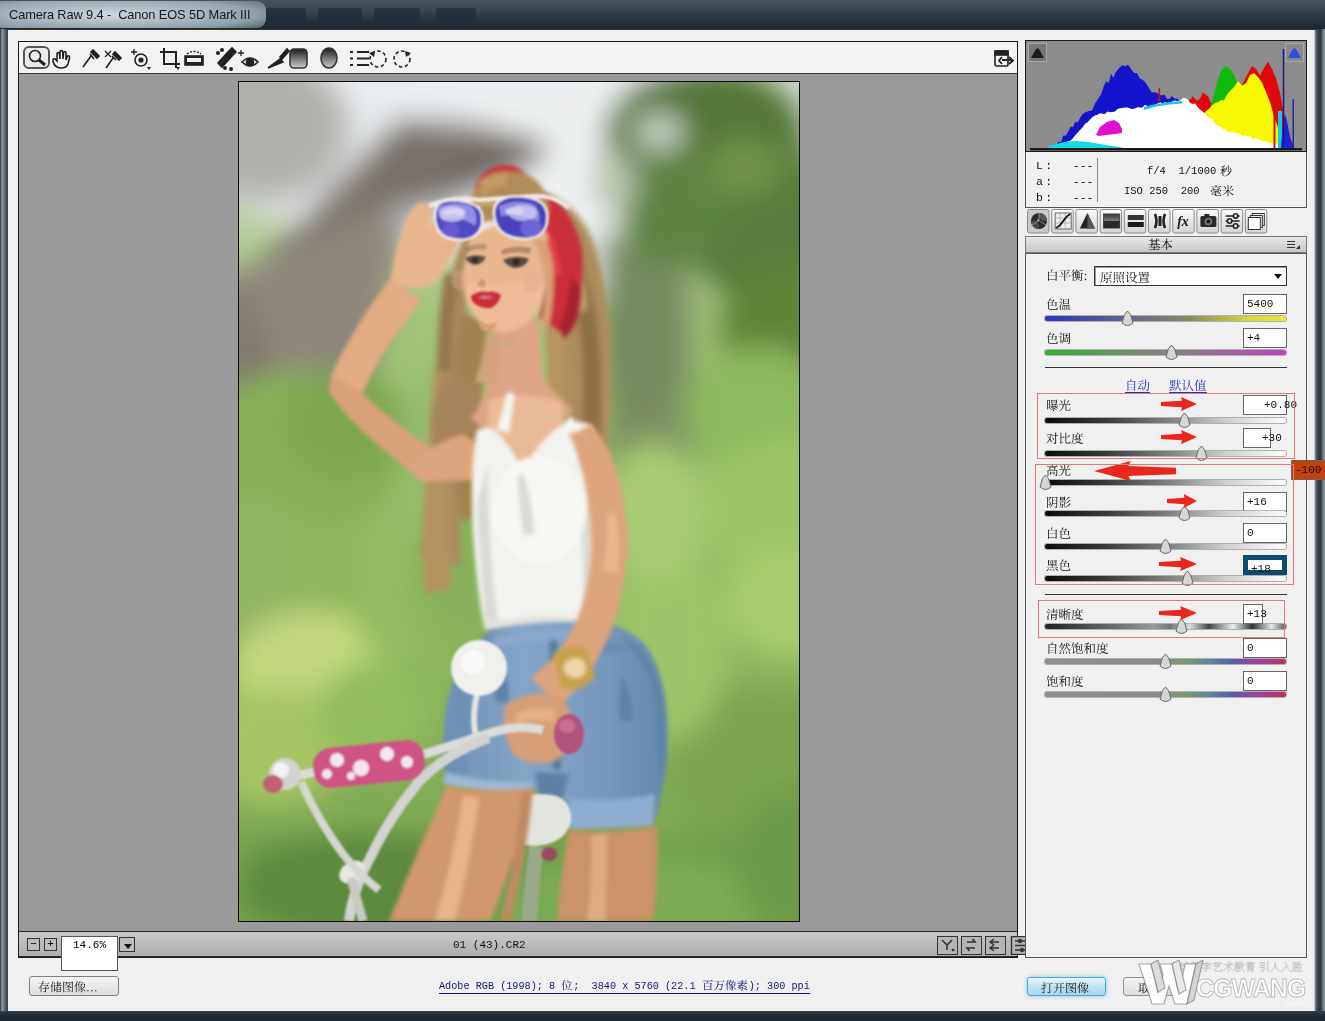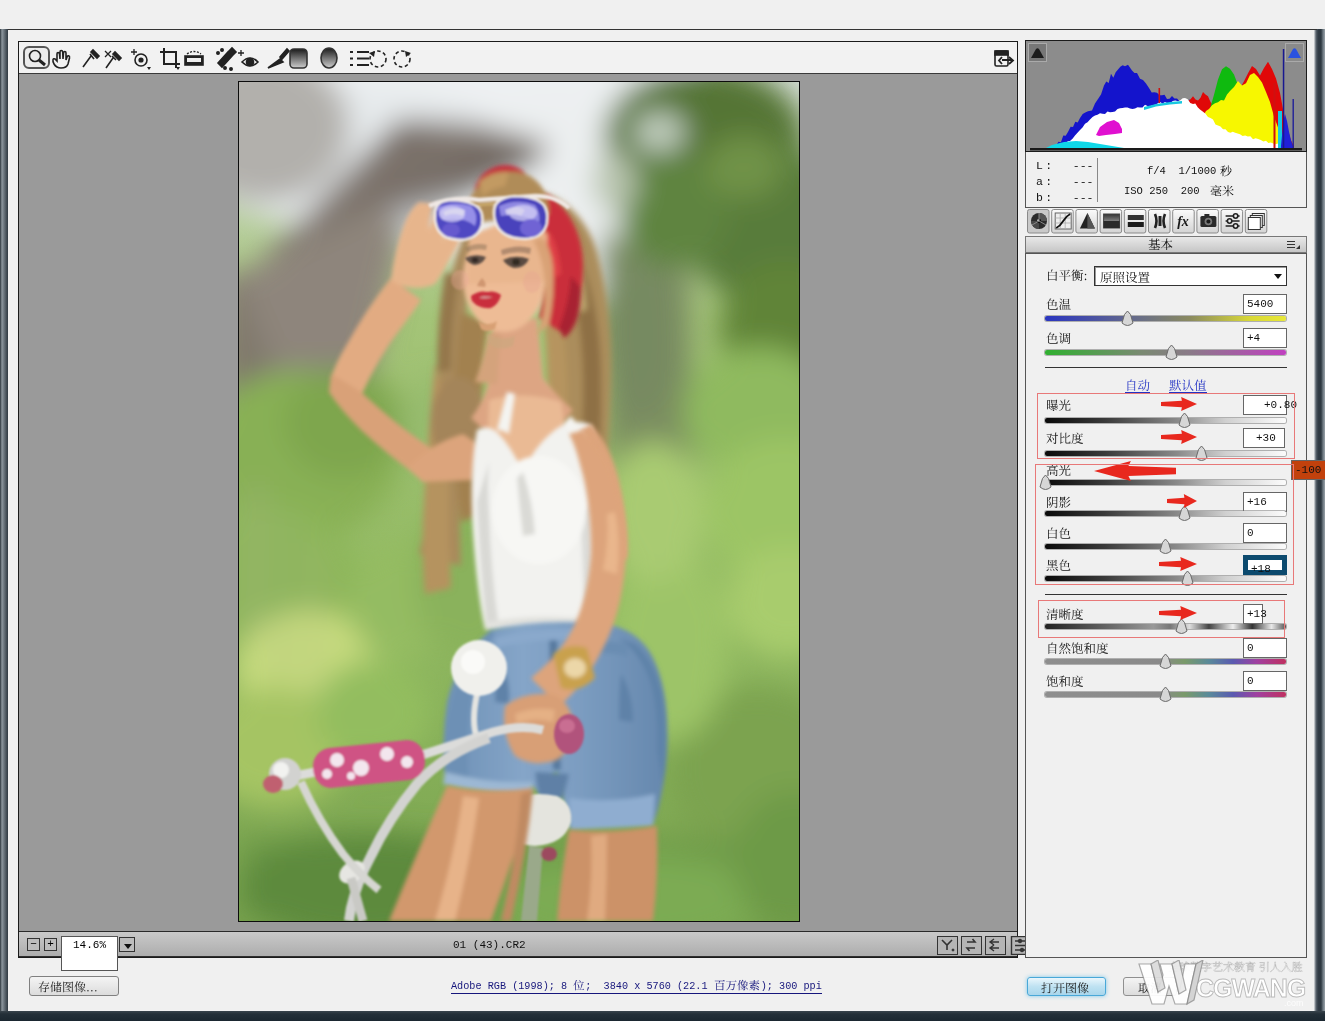--- a/index.html
+++ b/index.html
@@ -1,19 +1,27 @@
 <!DOCTYPE html>
 <html><head><meta charset="utf-8"><style>
 *{margin:0;padding:0;box-sizing:border-box}
 body{width:1325px;height:1021px;overflow:hidden;font-family:"Liberation Sans",sans-serif}
 #win{position:relative;width:1325px;height:1021px;background:#f0f0f0}
 .abs{position:absolute}
 .mono{font-family:"Liberation Mono",monospace}
 </style></head><body>
 <div id="win">
+<div class="abs" style="left:0;top:0;width:1325px;height:29px;background:linear-gradient(180deg,#47545e 0%,#37444e 40%,#25313b 70%,#1d2931 100%)">
+<div class="abs" style="left:0;top:1px;width:266px;height:27px;border-radius:0 9px 9px 0;background:radial-gradient(ellipse 240px 26px at 110px 14px,rgba(214,224,230,.95),rgba(180,196,206,.75) 60%,rgba(150,170,182,0) 100%)"></div>
+<div class="abs" style="left:9px;top:7px;font-size:12.8px;letter-spacing:-0.1px;color:#14181c">Camera Raw 9.4 -&nbsp; Canon EOS 5D Mark III</div>
+<div class="abs" style="left:266px;top:8px;width:40px;height:14px;background:#202e39;border-radius:2px;opacity:.75"></div>
+<div class="abs" style="left:318px;top:8px;width:44px;height:14px;background:#202e39;border-radius:2px;opacity:.75"></div>
+<div class="abs" style="left:374px;top:8px;width:46px;height:14px;background:#202e39;border-radius:2px;opacity:.75"></div>
+<div class="abs" style="left:436px;top:8px;width:40px;height:14px;background:#202e39;border-radius:2px;opacity:.75"></div>
+</div>
     <div class="abs" style="left:0;top:29px;width:8px;height:982px;background:linear-gradient(90deg,#2a333a 0,#8d979e 2px,#6c767e 4px,#4b555d 6px,#303a42 8px)"></div>
     <div class="abs" style="left:1314px;top:29px;width:11px;height:982px;background:linear-gradient(90deg,#dfe2e4 0,#5a646e 2px,#323d47 4px,#2c3740 7px,#6d7880 9px,#99a2a9 11px)"></div>
     <div class="abs" style="left:0;top:1011px;width:1325px;height:10px;background:linear-gradient(180deg,#39444c 0,#232f38 3px,#1b2730 10px)"></div>
     <div class="abs" style="left:8px;top:29px;width:1309px;height:1px;background:#333"></div>
     <div class="abs" style="left:18px;top:41px;width:1000px;height:917px;border:1px solid #1b1b1b;background:#9a9a9a"></div>
     <div class="abs" style="left:19px;top:42px;width:998px;height:32px;background:#f2f2f2;border-bottom:1px solid #3a3a3a"></div>
     <svg class="abs" style="left:19px;top:42px" width="998" height="32" viewBox="0 0 998 32">
 <defs>
         <linearGradient id="gf" x1="0" y1="0" x2="0" y2="1">
           <stop offset="0" stop-color="#1a1a1a"></stop>
@@ -502,21 +510,21 @@
     <div class="abs" style="left:1045px;top:418px;width:241px;height:5px;border-radius:2px;background:linear-gradient(90deg,#0a0a0a,#3a3a3a 25%,#8a8a8a 55%,#d0d0d0 75%,#fbfbfb);box-shadow:0 0 0 1px #77777788"></div>
     <svg class="abs" style="left:1177px;top:412px" width="15" height="16">
       <path d="M7.5 1 L10.5 4.5 L13 13 Q10 15.5 7.5 15.5 Q5 15.5 2 13 L4.5 4.5 Z" fill="#d6d6d6" stroke="#6a6a6a" stroke-width="1"></path>
     </svg>
     <svg class="abs" style="left:1161px;top:397px" width="36" height="14">
       <path d="M0 5.04 L20.88 3.8500000000000005 L20.160000000000004 0 L36 7 L20.160000000000004 14 L20.88 10.15 L0 8.96 Z" fill="#e8281e"></path>
     </svg>
     <svg style="position:absolute;left:1046px;top:429.0px;overflow:visible" width="42" height="18">
       <path transform="translate(0,14.0)" fill="#1a1a1a" d="M6.1 -5.7 6.0 -5.6C6.8 -4.8 7.2 -3.7 7.4 -3.0C8.2 -2.2 8.9 -4.4 6.1 -5.7ZM11.0 -8.2 10.4 -7.4H10.1V-9.9C10.4 -10.0 10.5 -10.1 10.5 -10.3L9.2 -10.4V-7.4H5.5L5.6 -7.0H9.2V-0.4C9.2 -0.2 9.2 -0.1 8.9 -0.1C8.6 -0.1 7.1 -0.2 7.1 -0.2V0.0C7.7 0.1 8.1 0.2 8.3 0.4C8.5 0.5 8.6 0.7 8.6 1.0C9.9 0.9 10.1 0.4 10.1 -0.3V-7.0H11.7C11.8 -7.0 11.9 -7.1 12.0 -7.2C11.6 -7.6 11.0 -8.2 11.0 -8.2ZM1.4 -7.2 1.2 -7.1C2.1 -6.3 2.8 -5.4 3.4 -4.4C2.7 -2.6 1.6 -0.9 0.4 0.4L0.6 0.5C2.0 -0.6 3.0 -2.0 3.8 -3.6C4.3 -2.7 4.6 -1.8 4.8 -1.2C5.3 -0.1 6.1 -0.8 5.4 -2.4C5.1 -3.0 4.7 -3.7 4.2 -4.4C4.8 -5.7 5.2 -7.1 5.5 -8.4C5.8 -8.5 5.9 -8.5 6.0 -8.6L5.1 -9.5L4.6 -8.9H0.6L0.7 -8.6H4.7C4.4 -7.4 4.1 -6.2 3.7 -5.0C3.1 -5.8 2.3 -6.5 1.4 -7.2Z M17.6 -6.8 17.0 -6.0H15.3V-9.8C15.6 -9.9 15.8 -10.0 15.8 -10.2L14.5 -10.3V-0.6C14.5 -0.4 14.4 -0.3 14.0 -0.0L14.6 0.8C14.7 0.8 14.8 0.7 14.9 0.5C16.4 -0.2 17.9 -1.0 18.7 -1.4L18.7 -1.6C17.4 -1.2 16.1 -0.8 15.3 -0.5V-5.6H18.4C18.6 -5.6 18.7 -5.7 18.7 -5.8C18.3 -6.2 17.6 -6.8 17.6 -6.8ZM20.6 -10.2 19.4 -10.3V-0.6C19.4 0.2 19.7 0.5 20.7 0.5H22.1C24.1 0.5 24.6 0.3 24.6 -0.1C24.6 -0.3 24.5 -0.4 24.2 -0.5L24.1 -2.6H24.0C23.8 -1.7 23.6 -0.8 23.5 -0.6C23.5 -0.4 23.4 -0.4 23.3 -0.4C23.1 -0.3 22.6 -0.3 22.1 -0.3H20.8C20.3 -0.3 20.2 -0.5 20.2 -0.8V-4.9C21.3 -5.4 22.6 -6.1 23.7 -6.9C24.0 -6.8 24.1 -6.8 24.2 -6.9L23.2 -7.9C22.3 -6.9 21.1 -5.9 20.2 -5.2V-9.8C20.5 -9.9 20.6 -10.0 20.6 -10.2Z M30.6 -10.6 30.5 -10.6C30.9 -10.2 31.4 -9.5 31.6 -9.0C32.5 -8.5 33.1 -10.2 30.6 -10.6ZM35.8 -9.6 35.2 -8.8H27.7L26.8 -9.3V-5.7C26.8 -3.5 26.6 -1.1 25.4 0.9L25.6 1.0C27.4 -0.9 27.6 -3.6 27.6 -5.7V-8.5H36.6C36.8 -8.5 36.9 -8.6 36.9 -8.7C36.5 -9.1 35.8 -9.6 35.8 -9.6ZM33.9 -3.4H28.5L28.6 -3.0H29.6C30.0 -2.1 30.6 -1.4 31.4 -0.9C30.1 -0.1 28.5 0.4 26.8 0.8L26.8 1.0C28.8 0.7 30.5 0.2 31.9 -0.5C33.1 0.2 34.6 0.7 36.4 1.0C36.5 0.6 36.7 0.3 37.1 0.2V0.1C35.4 -0.1 33.8 -0.4 32.6 -0.9C33.5 -1.4 34.2 -2.1 34.8 -2.9C35.1 -2.9 35.2 -3.0 35.3 -3.1L34.5 -3.9ZM33.8 -3.0C33.3 -2.3 32.7 -1.7 31.9 -1.2C31.1 -1.7 30.4 -2.3 29.9 -3.0ZM31.0 -8.0 29.8 -8.1V-6.8H27.9L27.9 -6.4H29.8V-3.8H29.9C30.2 -3.8 30.6 -4.0 30.6 -4.1V-4.5H33.2V-4.0H33.4C33.7 -4.0 34.0 -4.1 34.0 -4.2V-6.4H36.3C36.5 -6.4 36.6 -6.5 36.6 -6.6C36.3 -7.0 35.6 -7.5 35.6 -7.5L35.1 -6.8H34.0V-7.7C34.4 -7.7 34.5 -7.8 34.5 -8.0L33.2 -8.1V-6.8H30.6V-7.7C30.9 -7.7 31.0 -7.8 31.0 -8.0ZM33.2 -6.4V-4.9H30.6V-6.4Z"></path>
     </svg>
-    <div class="abs mono" style="left:1243px;top:428px;width:42px;height:20px;border:1px solid #666;background:#fff;font-size:11px;line-height:18px;padding-left:12px;color:#111">+30</div>
+    <div class="abs mono" style="left:1243px;top:428px;width:28px;height:20px;border:1px solid #666;background:#fff;font-size:11px;line-height:18px;padding-left:18px;color:#111">+30</div>
     <div class="abs" style="left:1045px;top:451px;width:241px;height:5px;border-radius:2px;background:linear-gradient(90deg,#0a0a0a,#3a3a3a 25%,#8a8a8a 55%,#d0d0d0 75%,#fbfbfb);box-shadow:0 0 0 1px #77777788"></div>
     <svg class="abs" style="left:1194px;top:445px" width="15" height="16">
       <path d="M7.5 1 L10.5 4.5 L13 13 Q10 15.5 7.5 15.5 Q5 15.5 2 13 L4.5 4.5 Z" fill="#d6d6d6" stroke="#6a6a6a" stroke-width="1"></path>
     </svg>
     <svg class="abs" style="left:1161px;top:430px" width="36" height="14">
       <path d="M0 5.04 L20.88 3.8500000000000005 L20.160000000000004 0 L36 7 L20.160000000000004 14 L20.88 10.15 L0 8.96 Z" fill="#e8281e"></path>
     </svg>
     <svg style="position:absolute;left:1046px;top:461.0px;overflow:visible" width="29" height="18">
       <path transform="translate(0,14.0)" fill="#1a1a1a" d="M10.7 -9.8 10.1 -9.0H6.8C7.2 -9.3 7.0 -10.4 5.0 -10.6L4.9 -10.5C5.4 -10.2 6.1 -9.5 6.2 -9.0H0.7L0.8 -8.6H11.6C11.7 -8.6 11.9 -8.7 11.9 -8.8C11.4 -9.2 10.7 -9.8 10.7 -9.8ZM7.7 -1.2H4.8V-2.7H7.7ZM4.8 -0.4V-0.9H7.7V-0.3H7.8C8.1 -0.3 8.5 -0.5 8.5 -0.6V-2.6C8.7 -2.7 8.9 -2.8 9.0 -2.8L8.0 -3.6L7.6 -3.1H4.9L4.0 -3.5V-0.1H4.2C4.5 -0.1 4.8 -0.3 4.8 -0.4ZM8.4 -5.8H4.2V-7.3H8.4ZM4.2 -5.2V-5.5H8.4V-5.0H8.6C8.8 -5.0 9.2 -5.2 9.2 -5.2V-7.1C9.5 -7.2 9.7 -7.3 9.8 -7.4L8.8 -8.2L8.3 -7.7H4.2L3.4 -8.1V-4.9H3.5C3.8 -4.9 4.2 -5.1 4.2 -5.2ZM2.4 0.7V-4.1H10.4V-0.2C10.4 -0.1 10.3 0.0 10.1 0.0C9.8 0.0 8.6 -0.1 8.6 -0.1V0.1C9.2 0.2 9.5 0.3 9.6 0.4C9.8 0.6 9.9 0.8 9.9 1.0C11.0 0.9 11.2 0.5 11.2 -0.1V-3.9C11.4 -4.0 11.6 -4.1 11.7 -4.2L10.7 -5.0L10.2 -4.4H2.5L1.6 -4.9V1.0H1.7C2.0 1.0 2.4 0.8 2.4 0.7Z M14.3 -9.7 14.2 -9.6C14.8 -8.8 15.7 -7.5 15.8 -6.5C16.8 -5.8 17.5 -7.9 14.3 -9.7ZM22.4 -9.8C21.8 -8.6 21.1 -7.2 20.4 -6.4L20.6 -6.3C21.5 -7.0 22.4 -8.0 23.1 -9.0C23.4 -9.0 23.6 -9.1 23.6 -9.2ZM18.3 -10.5V-5.7H13.0L13.1 -5.3H16.9C16.7 -2.3 15.9 -0.5 12.9 0.8L13.0 1.0C16.5 -0.1 17.5 -2.0 17.8 -5.3H19.5V-0.2C19.5 0.4 19.8 0.6 20.8 0.6H22.1C24.2 0.6 24.6 0.5 24.6 0.1C24.6 -0.1 24.5 -0.2 24.2 -0.3L24.2 -2.5H24.0C23.9 -1.5 23.7 -0.6 23.6 -0.4C23.6 -0.2 23.5 -0.2 23.4 -0.2C23.2 -0.2 22.8 -0.1 22.2 -0.1H20.9C20.4 -0.1 20.4 -0.2 20.4 -0.5V-5.3H24.1C24.3 -5.3 24.4 -5.4 24.5 -5.5C24.0 -5.9 23.3 -6.5 23.3 -6.5L22.7 -5.7H19.1V-10.0C19.4 -10.0 19.6 -10.2 19.6 -10.3Z"></path>
     </svg>
@@ -586,21 +594,21 @@
       <path d="M7.5 1 L10.5 4.5 L13 13 Q10 15.5 7.5 15.5 Q5 15.5 2 13 L4.5 4.5 Z" fill="#d6d6d6" stroke="#6a6a6a" stroke-width="1"></path>
     </svg>
     <div class="abs" style="left:1037px;top:393px;width:258px;height:66px;border:1px solid #e87878"></div>
     <div class="abs" style="left:1035px;top:464px;width:259px;height:121px;border:1px solid #e87878"></div>
     <div class="abs" style="left:1038px;top:600px;width:247px;height:38px;border:1px solid #e87878"></div>
     <div class="abs" style="left:1045px;top:594px;width:242px;height:1px;background:#333"></div>
     <div class="abs" style="left:29px;top:976px;width:90px;height:20px;border:1px solid #808080;border-radius:3px;background:linear-gradient(180deg,#f4f4f4,#dcdcdc)"></div>
     <svg style="position:absolute;left:38px;top:977.6px;overflow:visible" width="64" height="17">
       <path transform="translate(0,13.4)" fill="#222" d="M10.2 -8.9 9.6 -8.1H5.0C5.2 -8.6 5.4 -9.0 5.6 -9.5C5.9 -9.5 6.0 -9.5 6.0 -9.7L4.8 -10.1C4.6 -9.4 4.4 -8.8 4.1 -8.1H0.8L0.9 -7.8H4.0C3.2 -6.0 2.1 -4.2 0.5 -2.9L0.7 -2.8C1.4 -3.3 2.1 -3.9 2.7 -4.5V0.9H2.8C3.1 0.9 3.4 0.6 3.4 0.5V-5.1C3.6 -5.1 3.8 -5.2 3.8 -5.3L3.4 -5.4C4.0 -6.2 4.5 -7.0 4.8 -7.8H11.0C11.1 -7.8 11.3 -7.8 11.3 -8.0C10.9 -8.4 10.2 -8.9 10.2 -8.9ZM10.2 -4.1 9.6 -3.4H8.0V-4.2C8.2 -4.2 8.4 -4.3 8.4 -4.5L8.1 -4.5C8.8 -4.9 9.6 -5.4 10.1 -5.8C10.4 -5.8 10.5 -5.9 10.6 -6.0L9.7 -6.8L9.2 -6.3H4.8L4.9 -6.0H9.1C8.7 -5.5 8.2 -4.9 7.7 -4.5L7.2 -4.6V-3.4H4.1L4.2 -3.0H7.2V-0.3C7.2 -0.1 7.1 -0.0 6.9 -0.0C6.6 -0.0 5.3 -0.1 5.3 -0.1V0.1C5.9 0.2 6.2 0.3 6.4 0.4C6.6 0.5 6.6 0.7 6.7 0.9C7.8 0.8 8.0 0.4 8.0 -0.2V-3.0H10.9C11.1 -3.0 11.2 -3.1 11.2 -3.2C10.8 -3.6 10.2 -4.1 10.2 -4.1Z M15.6 -9.4 15.5 -9.3C15.9 -8.8 16.3 -8.0 16.4 -7.4C17.1 -6.8 17.8 -8.3 15.6 -9.4ZM16.8 -6.0C17.0 -6.0 17.1 -6.1 17.2 -6.2L16.5 -6.9L16.2 -6.5H14.8L14.9 -6.1H16.0V-1.2C16.0 -1.0 16.0 -0.9 15.6 -0.8L16.1 0.2C16.2 0.1 16.4 0.0 16.4 -0.2C17.1 -0.9 17.8 -1.7 18.1 -2.0L18.0 -2.2L16.8 -1.3ZM14.8 -6.8 14.3 -6.9C14.6 -7.8 14.9 -8.6 15.1 -9.5C15.4 -9.5 15.5 -9.6 15.6 -9.7L14.4 -10.0C14.0 -7.8 13.2 -5.5 12.4 -4.0L12.6 -3.9C13.0 -4.3 13.3 -4.9 13.6 -5.5V0.9H13.8C14.1 0.9 14.4 0.7 14.4 0.7V-6.6C14.6 -6.6 14.7 -6.7 14.8 -6.8ZM21.1 -8.8 20.6 -8.2H20.1V-9.7C20.3 -9.7 20.4 -9.8 20.4 -9.9L19.3 -10.1V-8.2H17.7L17.7 -7.8H19.3V-5.8H17.3L17.4 -5.5H19.9C19.6 -5.1 19.2 -4.8 18.9 -4.5L18.6 -4.6V-4.2C18.1 -3.8 17.6 -3.4 17.0 -3.1L17.1 -2.9C17.7 -3.2 18.1 -3.5 18.6 -3.8V0.9H18.7C19.1 0.9 19.4 0.7 19.4 0.6V0.0H21.9V0.7H22.1C22.3 0.7 22.7 0.6 22.7 0.5V-3.7C22.9 -3.8 23.1 -3.9 23.2 -4.0L22.3 -4.7L21.8 -4.2H19.5L19.3 -4.3C19.8 -4.7 20.3 -5.1 20.7 -5.5H23.5C23.6 -5.5 23.7 -5.5 23.8 -5.7C23.4 -6.0 22.8 -6.5 22.8 -6.5L22.3 -5.8H21.1C21.9 -6.7 22.5 -7.5 23.0 -8.4C23.3 -8.3 23.4 -8.4 23.5 -8.5L22.4 -9.0C22.2 -8.7 22.1 -8.4 21.9 -8.1C21.6 -8.4 21.1 -8.8 21.1 -8.8ZM19.4 -0.3V-1.9H21.9V-0.3ZM19.4 -2.3V-3.9H21.9V-2.3ZM20.2 -5.8H20.1V-7.8H21.6L21.8 -7.9C21.3 -7.2 20.8 -6.5 20.2 -5.8Z M29.0 -3.9 29.0 -3.7C29.9 -3.4 30.7 -3.0 31.0 -2.6C31.8 -2.4 32.0 -3.9 29.0 -3.9ZM27.8 -2.3 27.7 -2.1C29.6 -1.7 31.2 -1.0 31.8 -0.5C32.8 -0.3 32.9 -2.1 27.8 -2.3ZM33.9 -9.0V-0.2H26.1V-9.0ZM26.1 0.6V0.1H33.9V0.9H34.0C34.3 0.9 34.6 0.6 34.7 0.6V-8.9C34.9 -8.9 35.1 -9.0 35.2 -9.1L34.2 -9.9L33.7 -9.3H26.2L25.3 -9.8V0.9H25.5C25.8 0.9 26.1 0.7 26.1 0.6ZM29.6 -8.4 28.5 -8.9C28.2 -7.8 27.5 -6.3 26.7 -5.3L26.8 -5.2C27.3 -5.6 27.9 -6.2 28.3 -6.8C28.6 -6.2 29.1 -5.7 29.6 -5.2C28.7 -4.5 27.6 -3.9 26.4 -3.5L26.5 -3.3C27.9 -3.6 29.1 -4.2 30.0 -4.9C30.9 -4.3 31.9 -3.8 33.0 -3.5C33.1 -3.9 33.3 -4.1 33.6 -4.2L33.6 -4.3C32.5 -4.5 31.5 -4.8 30.6 -5.3C31.3 -5.8 31.9 -6.5 32.4 -7.2C32.7 -7.2 32.8 -7.2 32.9 -7.3L32.1 -8.1L31.5 -7.6H28.9C29.0 -7.9 29.1 -8.1 29.2 -8.3C29.4 -8.3 29.6 -8.3 29.6 -8.4ZM28.5 -7.0 28.7 -7.3H31.5C31.1 -6.7 30.6 -6.1 30.0 -5.6C29.4 -6.0 28.9 -6.5 28.5 -7.0Z M40.9 -7.6C41.2 -7.9 41.6 -8.3 41.9 -8.6H44.3C44.1 -8.3 43.8 -7.8 43.6 -7.4H41.2ZM41.0 -4.9V-5.2H42.3C41.6 -4.4 40.7 -3.7 39.5 -3.2L39.6 -3.0C40.9 -3.5 41.9 -4.0 42.7 -4.8C42.8 -4.6 43.0 -4.4 43.1 -4.2C42.3 -3.2 40.8 -2.2 39.5 -1.7L39.6 -1.5C40.9 -1.9 42.4 -2.7 43.4 -3.5C43.5 -3.3 43.6 -3.1 43.6 -2.9C42.6 -1.7 40.9 -0.5 39.2 -0.0L39.3 0.2C41.0 -0.2 42.6 -1.1 43.8 -2.1C43.9 -1.2 43.8 -0.4 43.6 -0.0C43.5 0.0 43.4 0.1 43.3 0.1C43.0 0.1 42.2 0.0 41.7 -0.0V0.2C42.1 0.2 42.5 0.3 42.7 0.4C42.8 0.5 42.9 0.7 42.9 0.9C43.6 0.9 44.0 0.8 44.2 0.5C44.6 -0.1 44.8 -1.5 44.3 -2.9L44.8 -3.1C45.2 -1.7 45.9 -0.6 47.0 0.1C47.1 -0.3 47.3 -0.5 47.6 -0.5L47.6 -0.6C46.5 -1.1 45.5 -2.0 45.1 -3.2C45.7 -3.5 46.4 -3.8 46.8 -4.0C46.9 -4.0 47.1 -4.0 47.1 -4.0L46.3 -4.7C45.9 -4.3 44.9 -3.6 44.2 -3.1C43.9 -3.7 43.5 -4.4 42.8 -4.9L43.1 -5.2H46.0V-4.8H46.1C46.4 -4.8 46.7 -5.0 46.8 -5.0V-7.0C47.0 -7.0 47.1 -7.1 47.2 -7.2L46.3 -7.9L45.9 -7.4H43.9C44.4 -7.8 44.9 -8.2 45.2 -8.6C45.4 -8.6 45.6 -8.6 45.7 -8.7L44.8 -9.5L44.3 -9.0H42.1C42.3 -9.2 42.4 -9.4 42.5 -9.6C42.8 -9.6 42.9 -9.6 43.0 -9.7L41.8 -10.1C41.2 -8.8 40.2 -7.3 39.1 -6.5L39.3 -6.3C39.6 -6.5 40.0 -6.8 40.3 -7.1V-4.7H40.4C40.8 -4.7 41.0 -4.9 41.0 -4.9ZM39.0 -6.8 38.6 -6.9C38.9 -7.7 39.3 -8.6 39.6 -9.4C39.9 -9.4 40.0 -9.6 40.0 -9.7L38.8 -10.1C38.3 -7.8 37.3 -5.5 36.4 -4.0L36.6 -3.9C37.0 -4.4 37.5 -5.0 37.9 -5.7V0.9H38.0C38.3 0.9 38.6 0.7 38.7 0.7V-6.6C38.9 -6.6 39.0 -6.7 39.0 -6.8ZM46.0 -7.1V-5.5H43.4C43.7 -6.0 44.0 -6.5 44.2 -7.1ZM43.3 -7.1C43.1 -6.5 42.9 -6.0 42.6 -5.5H41.0V-7.1Z M50.0 0.2C50.4 0.2 50.7 -0.2 50.7 -0.6C50.7 -1.0 50.4 -1.3 50.0 -1.3C49.5 -1.3 49.2 -1.0 49.2 -0.6C49.2 -0.2 49.5 0.2 50.0 0.2Z M53.9 0.2C54.3 0.2 54.6 -0.2 54.6 -0.6C54.6 -1.0 54.3 -1.3 53.9 -1.3C53.4 -1.3 53.1 -1.0 53.1 -0.6C53.1 -0.2 53.4 0.2 53.9 0.2Z M57.8 0.2C58.2 0.2 58.5 -0.2 58.5 -0.6C58.5 -1.0 58.2 -1.3 57.8 -1.3C57.4 -1.3 57.1 -1.0 57.1 -0.6C57.1 -0.2 57.4 0.2 57.8 0.2Z"></path>
     </svg>
-    <div class="abs mono" style="left:451px;top:979px;height:15px;border-bottom:1px solid #16167c;color:#16167c;font-size:10.2px;line-height:14px;white-space:nowrap">Adobe RGB (1998); 8 <svg style="vertical-align:-2px" width="12" height="12">
+    <div class="abs mono" style="left:439px;top:979px;height:15px;border-bottom:1px solid #16167c;color:#16167c;font-size:10.2px;line-height:14px;white-space:nowrap">Adobe RGB (1998); 8 <svg style="vertical-align:-2px" width="12" height="12">
         <path transform="translate(0,10.5)" fill="#16167c" d="M6.0 -9.6 5.9 -9.5C6.4 -9.0 6.9 -8.1 7.0 -7.4C7.8 -6.7 8.5 -8.5 6.0 -9.6ZM4.6 -5.9 4.4 -5.8C5.2 -4.4 5.5 -2.2 5.6 -1.1C6.3 -0.2 7.2 -2.7 4.6 -5.9ZM9.8 -7.7 9.3 -7.0H3.5L3.6 -6.7H10.5C10.7 -6.7 10.8 -6.7 10.8 -6.9C10.4 -7.2 9.8 -7.7 9.8 -7.7ZM3.1 -6.4 2.6 -6.6C3.0 -7.4 3.4 -8.2 3.7 -9.0C4.0 -9.0 4.1 -9.1 4.2 -9.2L3.0 -9.6C2.4 -7.4 1.3 -5.2 0.3 -3.8L0.4 -3.7C1.0 -4.2 1.5 -4.8 2.0 -5.6V0.9H2.1C2.4 0.9 2.7 0.7 2.7 0.6V-6.2C2.9 -6.2 3.0 -6.3 3.1 -6.4ZM10.1 -0.8 9.5 -0.1H7.6C8.4 -1.8 9.2 -4.0 9.6 -5.5C9.8 -5.5 10.0 -5.6 10.0 -5.8L8.7 -6.1C8.4 -4.3 7.9 -1.9 7.3 -0.1H3.2L3.3 0.2H10.8C11.0 0.2 11.1 0.2 11.1 0.0C10.7 -0.3 10.1 -0.8 10.1 -0.8Z"></path>
       </svg>;&nbsp; 3840 x 5760 (22.1 <svg style="vertical-align:-2px" width="47" height="12">
         <path transform="translate(0,10.5)" fill="#16167c" d="M2.3 -6.3V0.9H2.4C2.8 0.9 3.0 0.7 3.0 0.6V-0.1H8.5V0.8H8.7C8.9 0.8 9.3 0.6 9.3 0.5V-5.8C9.5 -5.9 9.7 -6.0 9.8 -6.1L8.9 -6.8L8.4 -6.3H5.1C5.4 -6.9 5.7 -7.6 6.0 -8.3H10.5C10.7 -8.3 10.8 -8.4 10.8 -8.5C10.4 -8.9 9.7 -9.4 9.7 -9.4L9.1 -8.7H0.7L0.9 -8.3H5.1C5.0 -7.7 4.9 -6.9 4.7 -6.3H3.1L2.3 -6.7ZM8.5 -6.0V-3.5H3.0V-6.0ZM8.5 -0.4H3.0V-3.2H8.5Z M12.0 -8.3 12.1 -8.0H15.7C15.6 -5.1 15.5 -1.9 12.1 0.7L12.2 0.9C15.0 -0.8 16.0 -2.9 16.3 -5.1H19.8C19.7 -2.8 19.4 -0.7 19.0 -0.4C18.8 -0.2 18.7 -0.2 18.4 -0.2C18.1 -0.2 17.1 -0.3 16.5 -0.4L16.4 -0.2C17.0 -0.1 17.6 0.0 17.8 0.2C18.0 0.3 18.1 0.5 18.1 0.7C18.7 0.7 19.1 0.6 19.5 0.3C20.1 -0.3 20.4 -2.4 20.6 -5.0C20.8 -5.1 21.0 -5.1 21.1 -5.2L20.2 -6.0L19.7 -5.5H16.4C16.5 -6.3 16.5 -7.1 16.5 -8.0H22.2C22.3 -8.0 22.4 -8.0 22.5 -8.2C22.1 -8.5 21.4 -9.0 21.4 -9.0L20.8 -8.3Z M27.7 -7.3C28.0 -7.6 28.3 -7.9 28.6 -8.3H30.9C30.8 -7.9 30.5 -7.5 30.3 -7.1H28.0ZM27.8 -4.7V-5.0H29.0C28.4 -4.2 27.5 -3.6 26.3 -3.1L26.4 -2.9C27.7 -3.3 28.7 -3.9 29.4 -4.6C29.5 -4.4 29.7 -4.2 29.8 -4.0C29.0 -3.1 27.6 -2.2 26.3 -1.6L26.4 -1.4C27.7 -1.9 29.2 -2.6 30.1 -3.3C30.2 -3.1 30.3 -2.9 30.3 -2.7C29.3 -1.6 27.7 -0.5 26.1 -0.0L26.2 0.1C27.7 -0.2 29.4 -1.1 30.5 -2.0C30.6 -1.1 30.5 -0.4 30.3 -0.0C30.2 0.0 30.1 0.1 30.0 0.1C29.7 0.1 28.9 0.0 28.5 -0.0V0.2C28.9 0.2 29.3 0.3 29.4 0.4C29.5 0.5 29.6 0.7 29.6 0.9C30.3 0.9 30.6 0.7 30.8 0.5C31.3 -0.1 31.4 -1.4 30.9 -2.7L31.5 -2.9C31.8 -1.6 32.5 -0.6 33.5 0.1C33.6 -0.3 33.8 -0.5 34.1 -0.5L34.1 -0.6C33.0 -1.1 32.1 -1.9 31.7 -3.0C32.3 -3.3 33.0 -3.6 33.3 -3.9C33.5 -3.8 33.6 -3.8 33.6 -3.9L32.9 -4.5C32.5 -4.2 31.6 -3.4 30.8 -2.9C30.6 -3.6 30.2 -4.2 29.5 -4.7L29.8 -5.0H32.6V-4.6H32.7C32.9 -4.6 33.3 -4.7 33.3 -4.8V-6.7C33.5 -6.7 33.7 -6.8 33.7 -6.9L32.9 -7.6L32.5 -7.1H30.6C31.0 -7.4 31.5 -7.9 31.8 -8.2C32.0 -8.2 32.2 -8.2 32.3 -8.3L31.4 -9.1L31.0 -8.6H28.9C29.0 -8.8 29.2 -9.0 29.3 -9.2C29.6 -9.2 29.6 -9.2 29.7 -9.3L28.5 -9.7C28.0 -8.5 27.0 -7.0 26.0 -6.2L26.1 -6.1C26.5 -6.3 26.8 -6.5 27.1 -6.8V-4.5H27.2C27.6 -4.5 27.8 -4.7 27.8 -4.7ZM25.9 -6.5 25.4 -6.7C25.8 -7.4 26.2 -8.2 26.4 -9.1C26.7 -9.1 26.8 -9.2 26.9 -9.3L25.7 -9.6C25.2 -7.5 24.3 -5.2 23.4 -3.8L23.5 -3.7C24.0 -4.2 24.4 -4.8 24.8 -5.5V0.9H24.9C25.2 0.9 25.5 0.7 25.5 0.6V-6.3C25.7 -6.3 25.9 -6.4 25.9 -6.5ZM32.6 -6.8V-5.3H30.1C30.4 -5.8 30.6 -6.2 30.8 -6.8ZM30.0 -6.8C29.8 -6.2 29.6 -5.8 29.3 -5.3H27.8V-6.8Z M39.0 -1.0 38.1 -1.6C37.5 -0.9 36.2 -0.0 35.1 0.5L35.2 0.7C36.5 0.3 37.9 -0.4 38.6 -0.9C38.9 -0.9 39.0 -0.9 39.0 -1.0ZM41.5 -1.4 41.4 -1.3C42.4 -0.9 43.8 -0.0 44.4 0.7C45.4 0.9 45.3 -1.0 41.5 -1.4ZM41.0 -9.5 39.8 -9.6V-8.5H35.7L35.8 -8.2H39.8V-7.2H36.1L36.2 -6.9H39.8V-5.9H35.1L35.2 -5.6H39.4C38.8 -5.2 37.6 -4.6 36.7 -4.4C36.6 -4.4 36.4 -4.3 36.4 -4.3L36.8 -3.5C36.9 -3.5 36.9 -3.5 37.0 -3.6C38.2 -3.7 39.3 -3.9 40.3 -4.0C39.0 -3.5 37.5 -3.0 36.2 -2.7C36.1 -2.6 35.9 -2.6 35.9 -2.6L36.2 -1.7C36.3 -1.7 36.4 -1.7 36.4 -1.8L39.9 -2.1V-0.1C39.9 0.1 39.8 0.1 39.7 0.1C39.4 0.1 38.6 0.1 38.6 0.1V0.2C39.0 0.3 39.2 0.4 39.4 0.5C39.5 0.6 39.5 0.7 39.5 0.9C40.5 0.9 40.6 0.5 40.6 -0.1V-2.2L43.7 -2.5C44.0 -2.2 44.2 -1.9 44.4 -1.7C45.2 -1.2 45.5 -3.1 42.4 -3.8L42.3 -3.7C42.6 -3.4 43.1 -3.1 43.4 -2.8C40.8 -2.7 38.5 -2.6 37.0 -2.5C39.1 -3.0 41.5 -3.8 42.8 -4.4C43.0 -4.2 43.2 -4.3 43.3 -4.4L42.4 -5.1C42.1 -4.9 41.7 -4.7 41.2 -4.5C39.8 -4.3 38.5 -4.3 37.5 -4.2C38.5 -4.5 39.5 -4.8 40.1 -5.1C40.4 -5.0 40.5 -5.0 40.6 -5.1L40.0 -5.6H45.1C45.3 -5.6 45.4 -5.6 45.4 -5.7C45.1 -6.1 44.4 -6.6 44.4 -6.6L43.9 -5.9H40.6V-6.9H44.2C44.3 -6.9 44.5 -6.9 44.5 -7.1C44.1 -7.4 43.6 -7.8 43.6 -7.8L43.1 -7.2H40.6V-8.2H44.7C44.9 -8.2 45.0 -8.2 45.0 -8.4C44.6 -8.7 44.0 -9.2 44.0 -9.2L43.5 -8.5H40.6V-9.2C40.9 -9.2 41.0 -9.3 41.0 -9.5Z"></path>
       </svg>); 300 ppi</div>
     <div class="abs" style="left:1027px;top:977px;width:79px;height:19px;border:1px solid #49a8d8;border-radius:3px;background:linear-gradient(180deg,#eaf6fc,#bfe2f2 50%,#a8d6ec);box-shadow:0 0 4px #7ec8e8"></div>
     <svg style="position:absolute;left:1041px;top:978.6px;overflow:visible" width="52" height="17">
       <path transform="translate(0,13.4)" fill="#1a1a1a" d="M0.3 -3.7 0.8 -2.7C0.9 -2.7 1.0 -2.8 1.0 -3.0L2.7 -3.8V-0.4C2.7 -0.2 2.6 -0.1 2.4 -0.1C2.1 -0.1 0.7 -0.2 0.7 -0.2V-0.0C1.3 0.1 1.6 0.2 1.8 0.3C2.0 0.4 2.1 0.6 2.1 0.9C3.3 0.8 3.4 0.4 3.4 -0.3V-4.1L5.6 -5.2L5.6 -5.4L3.4 -4.7V-7.0H5.2C5.4 -7.0 5.5 -7.0 5.5 -7.2C5.2 -7.5 4.6 -8.0 4.6 -8.0L4.1 -7.3H3.4V-9.6C3.7 -9.6 3.8 -9.8 3.9 -9.9L2.7 -10.1V-7.3H0.6L0.6 -7.0H2.7V-4.4C1.6 -4.1 0.8 -3.8 0.3 -3.7ZM4.7 -8.6 4.8 -8.3H8.4V-0.5C8.4 -0.3 8.4 -0.2 8.1 -0.2C7.8 -0.2 6.2 -0.3 6.2 -0.3V-0.1C6.9 -0.0 7.3 0.1 7.5 0.2C7.7 0.3 7.8 0.6 7.8 0.8C9.1 0.7 9.2 0.2 9.2 -0.4V-8.3H11.3C11.5 -8.3 11.6 -8.4 11.6 -8.5C11.2 -8.9 10.6 -9.4 10.6 -9.4L10.0 -8.6Z M22.0 -9.7 21.4 -9.0H12.9L13.0 -8.7H15.7V-5.2V-5.0H12.5L12.6 -4.6H15.6C15.6 -2.5 15.0 -0.7 12.5 0.7L12.6 0.9C15.7 -0.4 16.4 -2.4 16.5 -4.6H19.5V0.9H19.6C20.0 0.9 20.3 0.7 20.3 0.6V-4.6H23.3C23.5 -4.6 23.6 -4.7 23.7 -4.8C23.3 -5.2 22.6 -5.7 22.6 -5.7L22.1 -5.0H20.3V-8.7H22.7C22.9 -8.7 23.0 -8.7 23.0 -8.9C22.6 -9.2 22.0 -9.7 22.0 -9.7ZM16.5 -5.2V-8.7H19.5V-5.0H16.5Z M29.0 -3.9 29.0 -3.7C29.9 -3.4 30.7 -3.0 31.0 -2.6C31.8 -2.4 32.0 -3.9 29.0 -3.9ZM27.8 -2.3 27.7 -2.1C29.6 -1.7 31.2 -1.0 31.8 -0.5C32.8 -0.3 32.9 -2.1 27.8 -2.3ZM33.9 -9.0V-0.2H26.1V-9.0ZM26.1 0.6V0.1H33.9V0.9H34.0C34.3 0.9 34.6 0.6 34.7 0.6V-8.9C34.9 -8.9 35.1 -9.0 35.2 -9.1L34.2 -9.9L33.7 -9.3H26.2L25.3 -9.8V0.9H25.5C25.8 0.9 26.1 0.7 26.1 0.6ZM29.6 -8.4 28.5 -8.9C28.2 -7.8 27.5 -6.3 26.7 -5.3L26.8 -5.2C27.3 -5.6 27.9 -6.2 28.3 -6.8C28.6 -6.2 29.1 -5.7 29.6 -5.2C28.7 -4.5 27.6 -3.9 26.4 -3.5L26.5 -3.3C27.9 -3.6 29.1 -4.2 30.0 -4.9C30.9 -4.3 31.9 -3.8 33.0 -3.5C33.1 -3.9 33.3 -4.1 33.6 -4.2L33.6 -4.3C32.5 -4.5 31.5 -4.8 30.6 -5.3C31.3 -5.8 31.9 -6.5 32.4 -7.2C32.7 -7.2 32.8 -7.2 32.9 -7.3L32.1 -8.1L31.5 -7.6H28.9C29.0 -7.9 29.1 -8.1 29.2 -8.3C29.4 -8.3 29.6 -8.3 29.6 -8.4ZM28.5 -7.0 28.7 -7.3H31.5C31.1 -6.7 30.6 -6.1 30.0 -5.6C29.4 -6.0 28.9 -6.5 28.5 -7.0Z M40.9 -7.6C41.2 -7.9 41.6 -8.3 41.9 -8.6H44.3C44.1 -8.3 43.8 -7.8 43.6 -7.4H41.2ZM41.0 -4.9V-5.2H42.3C41.6 -4.4 40.7 -3.7 39.5 -3.2L39.6 -3.0C40.9 -3.5 41.9 -4.0 42.7 -4.8C42.8 -4.6 43.0 -4.4 43.1 -4.2C42.3 -3.2 40.8 -2.2 39.5 -1.7L39.6 -1.5C40.9 -1.9 42.4 -2.7 43.4 -3.5C43.5 -3.3 43.6 -3.1 43.6 -2.9C42.6 -1.7 40.9 -0.5 39.2 -0.0L39.3 0.2C41.0 -0.2 42.6 -1.1 43.8 -2.1C43.9 -1.2 43.8 -0.4 43.6 -0.0C43.5 0.0 43.4 0.1 43.3 0.1C43.0 0.1 42.2 0.0 41.7 -0.0V0.2C42.1 0.2 42.5 0.3 42.7 0.4C42.8 0.5 42.9 0.7 42.9 0.9C43.6 0.9 44.0 0.8 44.2 0.5C44.6 -0.1 44.8 -1.5 44.3 -2.9L44.8 -3.1C45.2 -1.7 45.9 -0.6 47.0 0.1C47.1 -0.3 47.3 -0.5 47.6 -0.5L47.6 -0.6C46.5 -1.1 45.5 -2.0 45.1 -3.2C45.7 -3.5 46.4 -3.8 46.8 -4.0C46.9 -4.0 47.1 -4.0 47.1 -4.0L46.3 -4.7C45.9 -4.3 44.9 -3.6 44.2 -3.1C43.9 -3.7 43.5 -4.4 42.8 -4.9L43.1 -5.2H46.0V-4.8H46.1C46.4 -4.8 46.7 -5.0 46.8 -5.0V-7.0C47.0 -7.0 47.1 -7.1 47.2 -7.2L46.3 -7.9L45.9 -7.4H43.9C44.4 -7.8 44.9 -8.2 45.2 -8.6C45.4 -8.6 45.6 -8.6 45.7 -8.7L44.8 -9.5L44.3 -9.0H42.1C42.3 -9.2 42.4 -9.4 42.5 -9.6C42.8 -9.6 42.9 -9.6 43.0 -9.7L41.8 -10.1C41.2 -8.8 40.2 -7.3 39.1 -6.5L39.3 -6.3C39.6 -6.5 40.0 -6.8 40.3 -7.1V-4.7H40.4C40.8 -4.7 41.0 -4.9 41.0 -4.9ZM39.0 -6.8 38.6 -6.9C38.9 -7.7 39.3 -8.6 39.6 -9.4C39.9 -9.4 40.0 -9.6 40.0 -9.7L38.8 -10.1C38.3 -7.8 37.3 -5.5 36.4 -4.0L36.6 -3.9C37.0 -4.4 37.5 -5.0 37.9 -5.7V0.9H38.0C38.3 0.9 38.6 0.7 38.7 0.7V-6.6C38.9 -6.6 39.0 -6.7 39.0 -6.8ZM46.0 -7.1V-5.5H43.4C43.7 -6.0 44.0 -6.5 44.2 -7.1ZM43.3 -7.1C43.1 -6.5 42.9 -6.0 42.6 -5.5H41.0V-7.1Z"></path>
     </svg>
     <div class="abs" style="left:1123px;top:977px;width:54px;height:19px;border:1px solid #909090;border-radius:3px;background:linear-gradient(180deg,#f4f4f4,#dcdcdc)"></div>
     <svg style="position:absolute;left:1138px;top:978.6px;overflow:visible" width="28" height="17">

